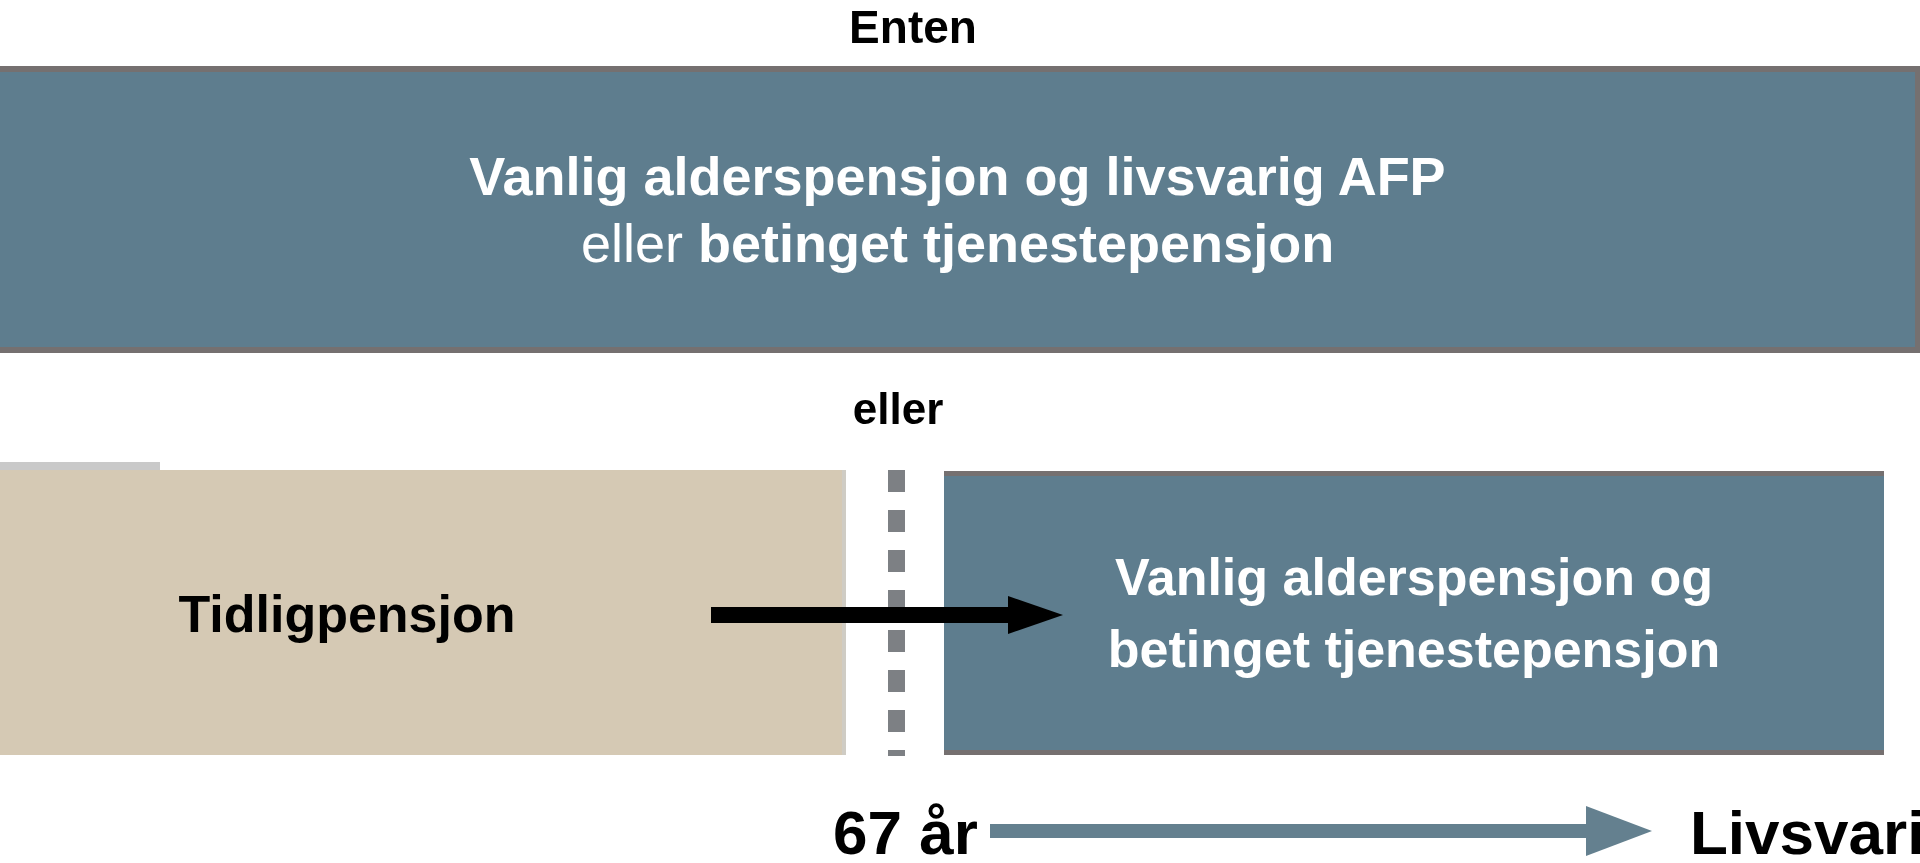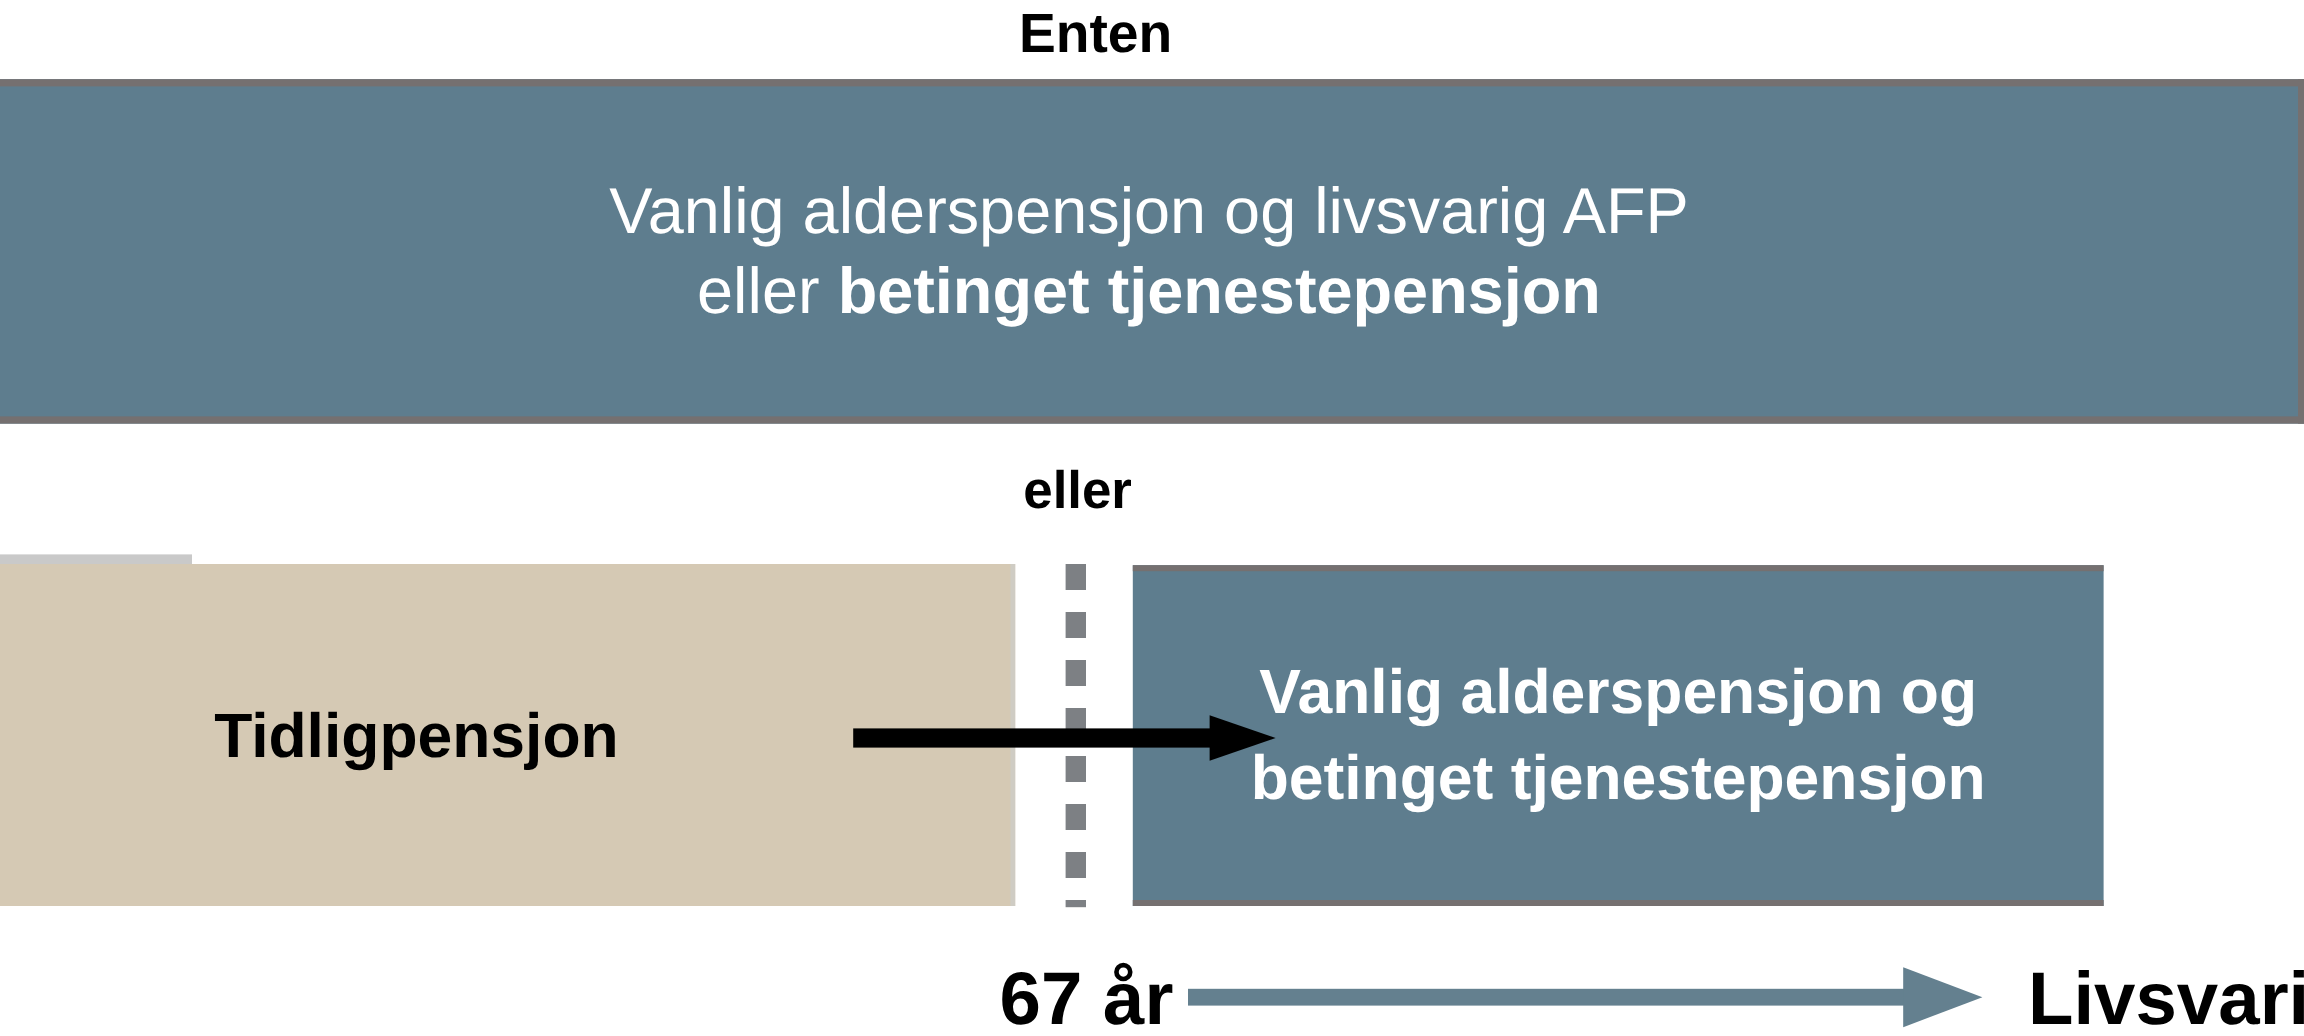--- a/index.html
+++ b/index.html
@@ -43,21 +43,21 @@
     border-right: 5px solid var(--border-gray);
     display: flex;
     flex-direction: column;
     align-items: center;
     justify-content: center;
     color: #ffffff;
     text-align: center;
     line-height: 67px;
     font-size: 54px;
   }
-  .top-bar .line1 { font-weight: normal; }
+  .top-bar .line1 { font-weight: bold; }
   .top-bar .line2 { font-weight: normal; }
   .top-bar .line2 .prefix { font-weight: normal; margin-right: 0.28em; }
   .top-bar .line2 .bold { font-weight: bold; }
 
   
   .heading-mid {
     left: 898px;
     top: 384px;
     transform: translateX(-50%);
     font-size: 44px;
@@ -106,21 +106,21 @@
       180deg,
       var(--dash-gray) 0px, var(--dash-gray) 22px,
       transparent 22px, transparent 40px
     );
   }
 
   
   .late-box {
     left: 944px;
     top: 471px;
-    width: 809px;
+    width: 940px;
     height: 284px;
     box-sizing: border-box;
     background: var(--blue);
     border-top: 5px solid var(--border-gray);
     border-bottom: 5px solid var(--border-gray);
     display: flex;
     flex-direction: column;
     align-items: center;
     justify-content: center;
     color: #ffffff;

